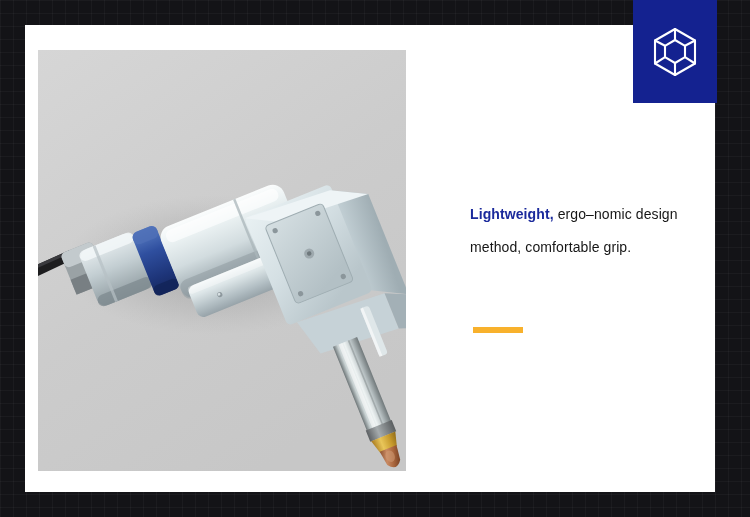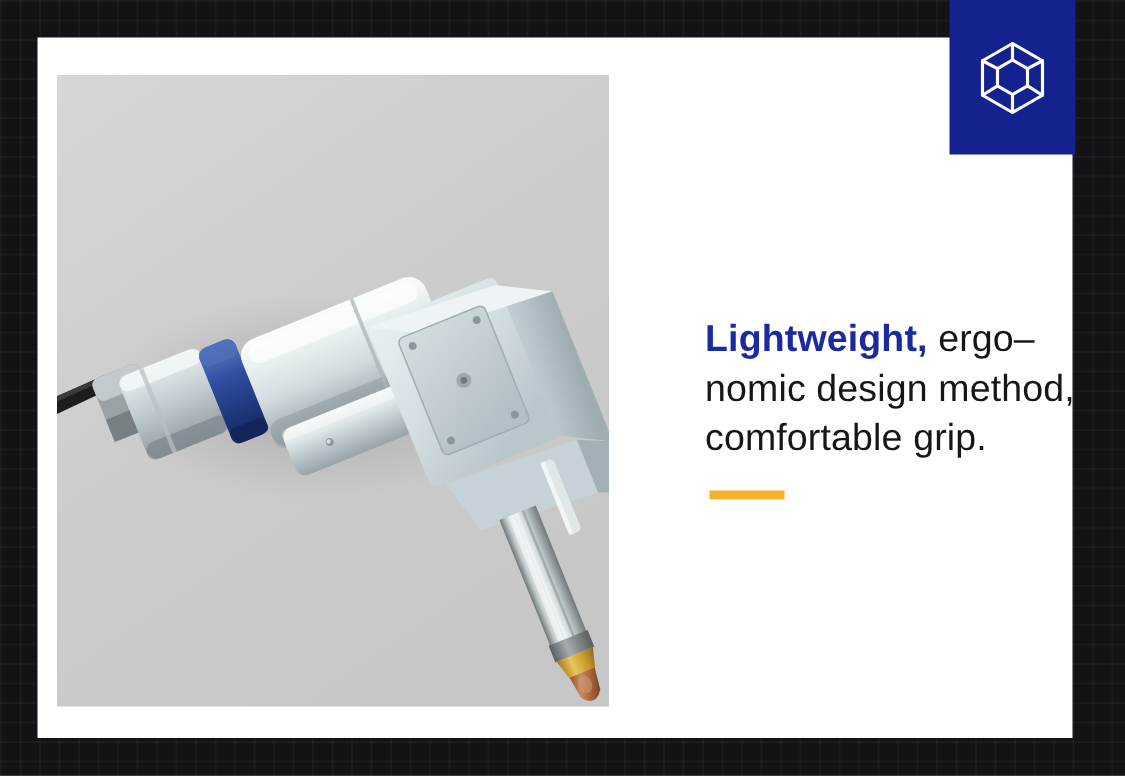--- a/index.html
+++ b/index.html
@@ -76,26 +76,25 @@
     align-items: center;
     justify-content: center;
   }
   #logo-badge svg { display: block; }
 
   #headline {
     position: absolute;
     left: 64px;
     top: 173px;
     width: 250px;
-    font-size: 25px;
+    font-size: 14px;
     line-height: 33px;
     color: #161616;
     letter-spacing: 0.1px;
     font-weight: 400;
-    margin-top: 12px;
   }
   #headline .accent {
     font-weight: 700;
     color: #1b2a9c;
   }
 
   #accent-bar {
     position: absolute;
     left: 67px;
     top: 302px;

